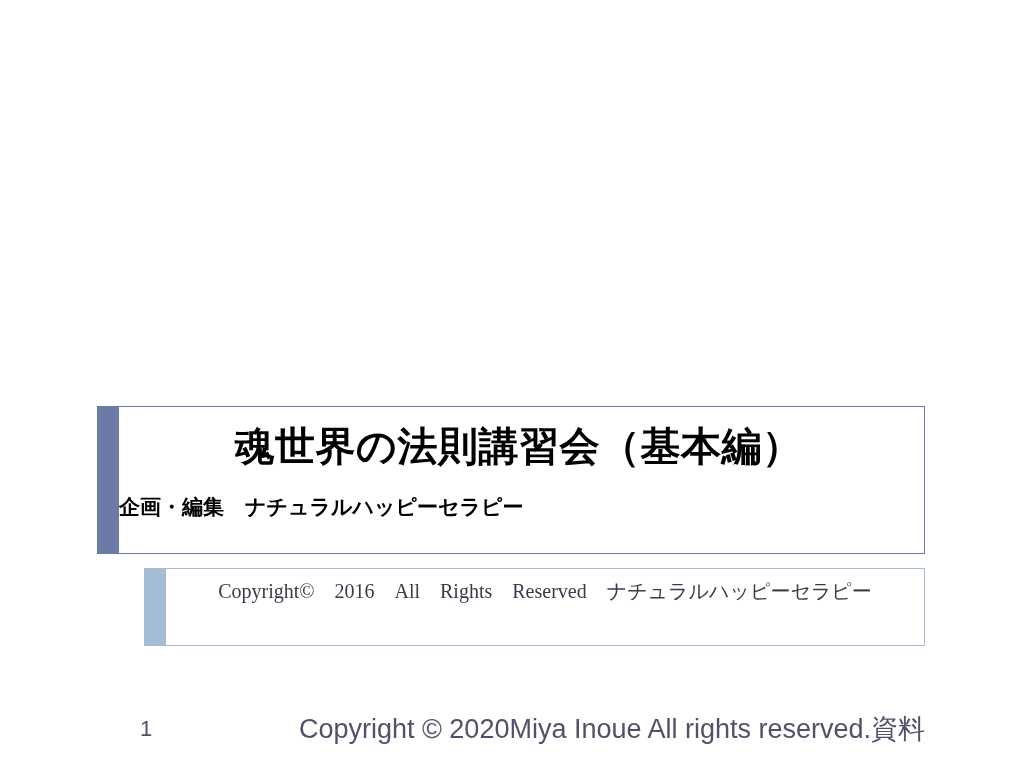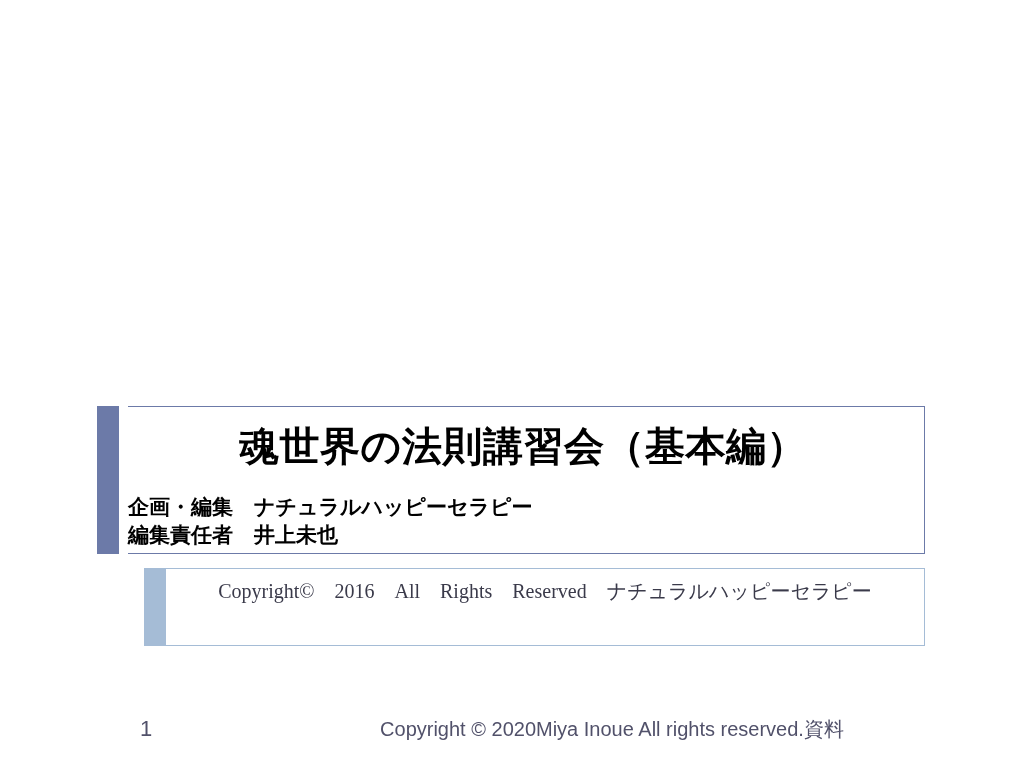--- a/index.html
+++ b/index.html
@@ -43,21 +43,20 @@
   }
 
   .title-body {
     flex: 1 1 auto;
     box-sizing: border-box;
     border: 1px solid #6c7aa8;
     border-left: none;
     background: #ffffff;
     position: relative;
     padding: 0;
-    margin-left: 9px;
   }
 
   .title-main {
     position: absolute;
     left: 0;
     right: 6px;
     top: 18px;
     text-align: center;
     font-family: "Liberation Serif", "DejaVu Serif", serif;
     font-weight: bold;
@@ -147,40 +146,39 @@
     color: #51516a;
   }
 
   .footer-copyright {
     position: absolute;
     left: 0;
     right: 0;
     top: 0;
     text-align: center;
     font-family: "Liberation Sans", "DejaVu Sans", sans-serif;
-    font-size: 20px;
+    font-size: 27px;
     line-height: 30px;
     color: #51516a;
     white-space: nowrap;
     padding-left: 208px;
     box-sizing: border-box;
   }
 </style>
 </head>
 <body>
 
 <div class="slide">
 
   <div class="title-block">
     <div class="title-accent-bar"></div>
     <div class="title-body">
       <div class="title-main">魂世界の法則講習会（基本編）</div>
       <div class="title-subs">
         <span class="title-sub-line">企画・編集　ナチュラルハッピーセラピー</span>
-        <span class="title-sub-line">編集責任者　井上未也</span>
       </div>
     </div>
   </div>
 
   <div class="copyright-block">
     <div class="copyright-accent-bar"></div>
     <div class="copyright-body">
       <div class="copyright-text">Copyright©　2016　All　Rights　Reserved　ナチュラルハッピーセラピー</div>
     </div>
   </div>

